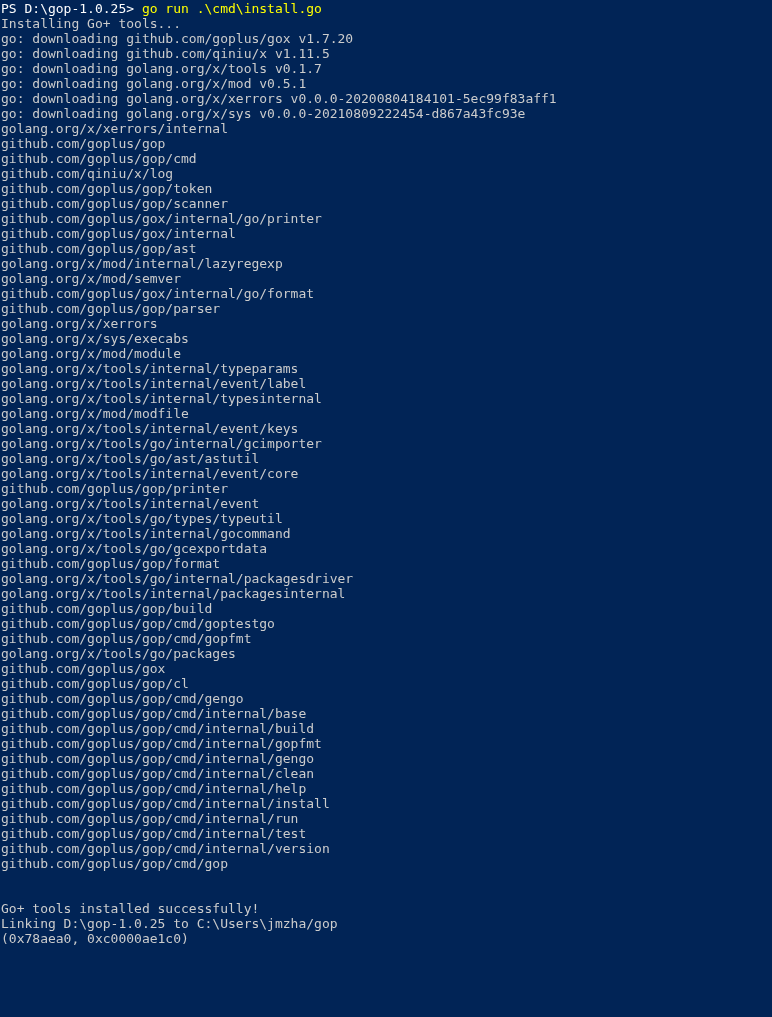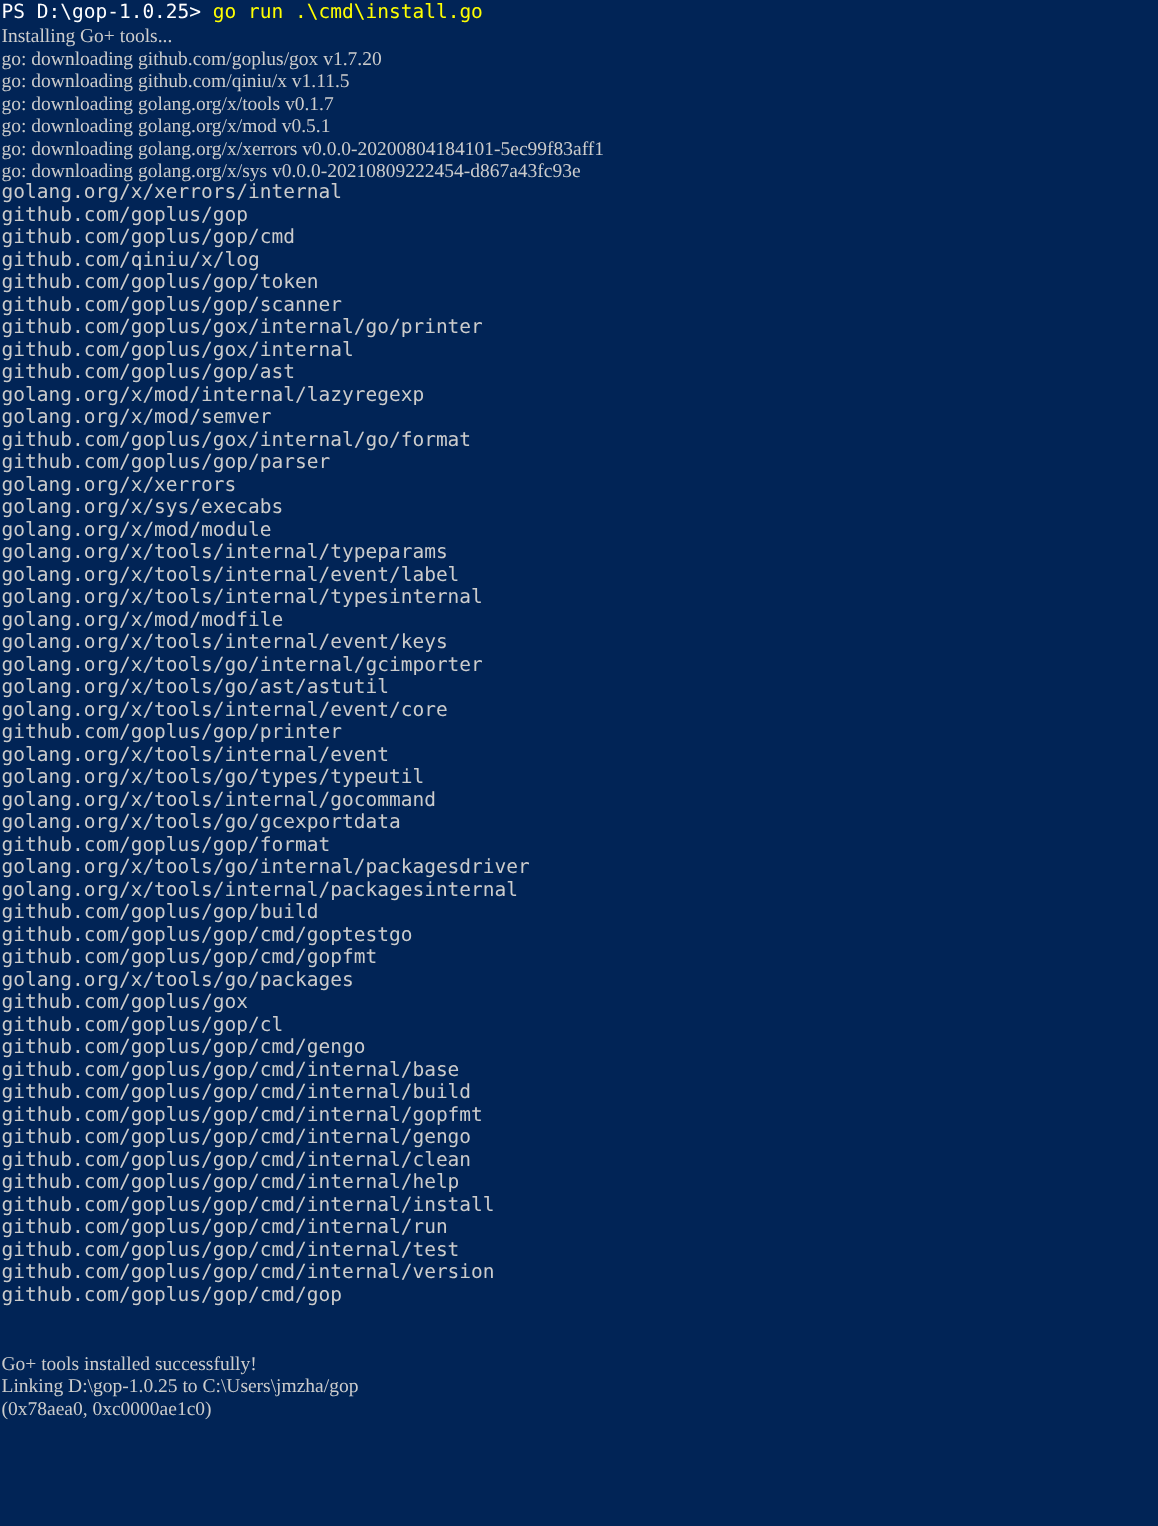--- a/index.html
+++ b/index.html
@@ -32,19 +32,19 @@
     line-height: 15px;
     white-space: pre;
     font-family: "DejaVu Sans Mono", "Liberation Mono", monospace;
   }
   .blank {
     height: 15px;
     line-height: 15px;
   }
   .seg-prompt { color: #ffffff; }
   .seg-command { color: #ffff00; }
-  .seg-output { color: #cccccc; font-family: Liberation Serif, serif; }
+  .seg-output { color: #cccccc; }
   .seg-pkg { color: #cccccc; margin-top: 46px; }
 </style>
 </head>
 <body>
 
 <div id="terminal"><div class="line"><span class="seg-prompt">PS D:\gop-1.0.25&gt; </span><span class="seg-command">go run .\cmd\install.go</span></div><div class="line"><span class="seg-output">Installing Go+ tools...</span></div><div class="line"><span class="seg-output">go: downloading github.com/goplus/gox v1.7.20</span></div><div class="line"><span class="seg-output">go: downloading github.com/qiniu/x v1.11.5</span></div><div class="line"><span class="seg-output">go: downloading golang.org/x/tools v0.1.7</span></div><div class="line"><span class="seg-output">go: downloading golang.org/x/mod v0.5.1</span></div><div class="line"><span class="seg-output">go: downloading golang.org/x/xerrors v0.0.0-20200804184101-5ec99f83aff1</span></div><div class="line"><span class="seg-output">go: downloading golang.org/x/sys v0.0.0-20210809222454-d867a43fc93e</span></div><div class="line"><span class="seg-pkg">golang.org/x/xerrors/internal</span></div><div class="line"><span class="seg-pkg">github.com/goplus/gop</span></div><div class="line"><span class="seg-pkg">github.com/goplus/gop/cmd</span></div><div class="line"><span class="seg-pkg">github.com/qiniu/x/log</span></div><div class="line"><span class="seg-pkg">github.com/goplus/gop/token</span></div><div class="line"><span class="seg-pkg">github.com/goplus/gop/scanner</span></div><div class="line"><span class="seg-pkg">github.com/goplus/gox/internal/go/printer</span></div><div class="line"><span class="seg-pkg">github.com/goplus/gox/internal</span></div><div class="line"><span class="seg-pkg">github.com/goplus/gop/ast</span></div><div class="line"><span class="seg-pkg">golang.org/x/mod/internal/lazyregexp</span></div><div class="line"><span class="seg-pkg">golang.org/x/mod/semver</span></div><div class="line"><span class="seg-pkg">github.com/goplus/gox/internal/go/format</span></div><div class="line"><span class="seg-pkg">github.com/goplus/gop/parser</span></div><div class="line"><span class="seg-pkg">golang.org/x/xerrors</span></div><div class="line"><span class="seg-pkg">golang.org/x/sys/execabs</span></div><div class="line"><span class="seg-pkg">golang.org/x/mod/module</span></div><div class="line"><span class="seg-pkg">golang.org/x/tools/internal/typeparams</span></div><div class="line"><span class="seg-pkg">golang.org/x/tools/internal/event/label</span></div><div class="line"><span class="seg-pkg">golang.org/x/tools/internal/typesinternal</span></div><div class="line"><span class="seg-pkg">golang.org/x/mod/modfile</span></div><div class="line"><span class="seg-pkg">golang.org/x/tools/internal/event/keys</span></div><div class="line"><span class="seg-pkg">golang.org/x/tools/go/internal/gcimporter</span></div><div class="line"><span class="seg-pkg">golang.org/x/tools/go/ast/astutil</span></div><div class="line"><span class="seg-pkg">golang.org/x/tools/internal/event/core</span></div><div class="line"><span class="seg-pkg">github.com/goplus/gop/printer</span></div><div class="line"><span class="seg-pkg">golang.org/x/tools/internal/event</span></div><div class="line"><span class="seg-pkg">golang.org/x/tools/go/types/typeutil</span></div><div class="line"><span class="seg-pkg">golang.org/x/tools/internal/gocommand</span></div><div class="line"><span class="seg-pkg">golang.org/x/tools/go/gcexportdata</span></div><div class="line"><span class="seg-pkg">github.com/goplus/gop/format</span></div><div class="line"><span class="seg-pkg">golang.org/x/tools/go/internal/packagesdriver</span></div><div class="line"><span class="seg-pkg">golang.org/x/tools/internal/packagesinternal</span></div><div class="line"><span class="seg-pkg">github.com/goplus/gop/build</span></div><div class="line"><span class="seg-pkg">github.com/goplus/gop/cmd/goptestgo</span></div><div class="line"><span class="seg-pkg">github.com/goplus/gop/cmd/gopfmt</span></div><div class="line"><span class="seg-pkg">golang.org/x/tools/go/packages</span></div><div class="line"><span class="seg-pkg">github.com/goplus/gox</span></div><div class="line"><span class="seg-pkg">github.com/goplus/gop/cl</span></div><div class="line"><span class="seg-pkg">github.com/goplus/gop/cmd/gengo</span></div><div class="line"><span class="seg-pkg">github.com/goplus/gop/cmd/internal/base</span></div><div class="line"><span class="seg-pkg">github.com/goplus/gop/cmd/internal/build</span></div><div class="line"><span class="seg-pkg">github.com/goplus/gop/cmd/internal/gopfmt</span></div><div class="line"><span class="seg-pkg">github.com/goplus/gop/cmd/internal/gengo</span></div><div class="line"><span class="seg-pkg">github.com/goplus/gop/cmd/internal/clean</span></div><div class="line"><span class="seg-pkg">github.com/goplus/gop/cmd/internal/help</span></div><div class="line"><span class="seg-pkg">github.com/goplus/gop/cmd/internal/install</span></div><div class="line"><span class="seg-pkg">github.com/goplus/gop/cmd/internal/run</span></div><div class="line"><span class="seg-pkg">github.com/goplus/gop/cmd/internal/test</span></div><div class="line"><span class="seg-pkg">github.com/goplus/gop/cmd/internal/version</span></div><div class="line"><span class="seg-pkg">github.com/goplus/gop/cmd/gop</span></div><div class="line blank">&nbsp;</div><div class="line blank">&nbsp;</div><div class="line"><span class="seg-output">Go+ tools installed successfully!</span></div><div class="line"><span class="seg-output">Linking D:\gop-1.0.25 to C:\Users\jmzha/gop</span></div><div class="line"><span class="seg-output">(0x78aea0, 0xc0000ae1c0)</span></div></div>
 
 </body></html>

